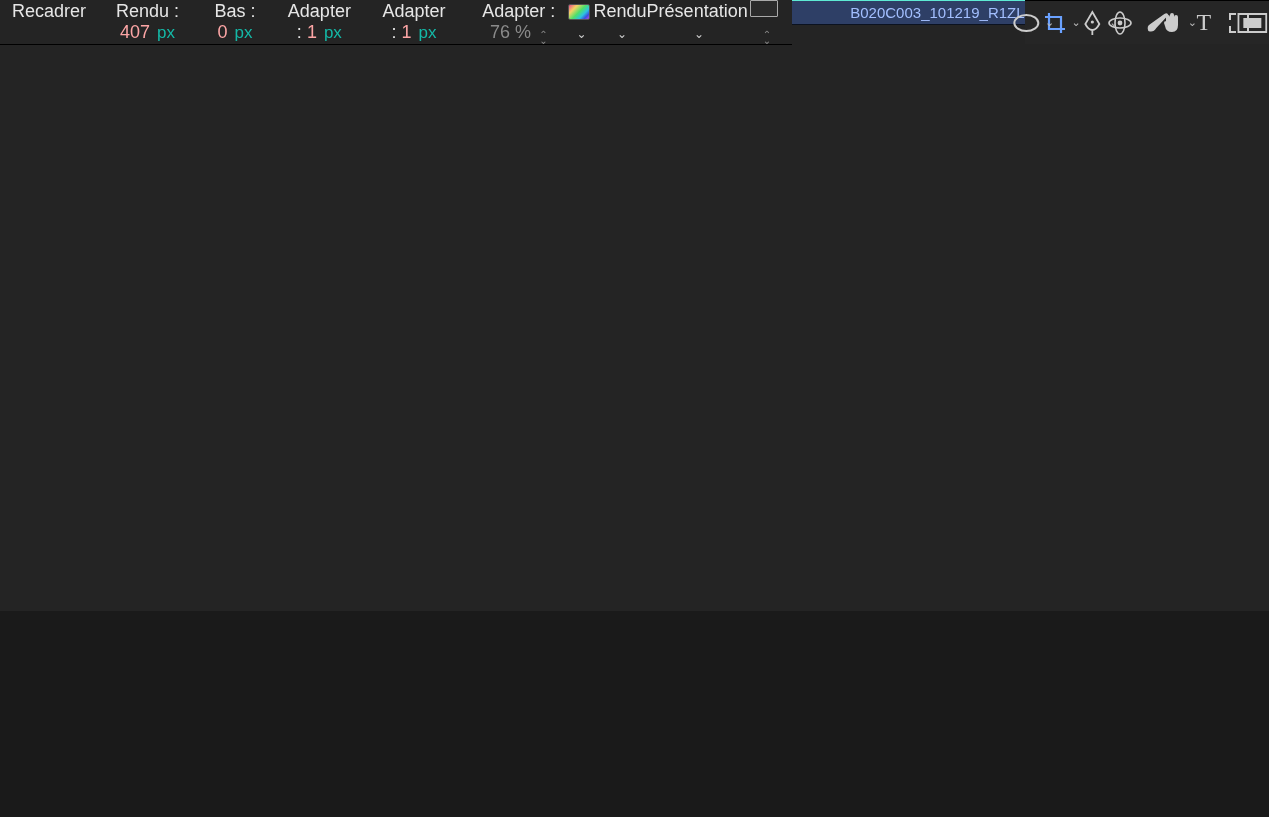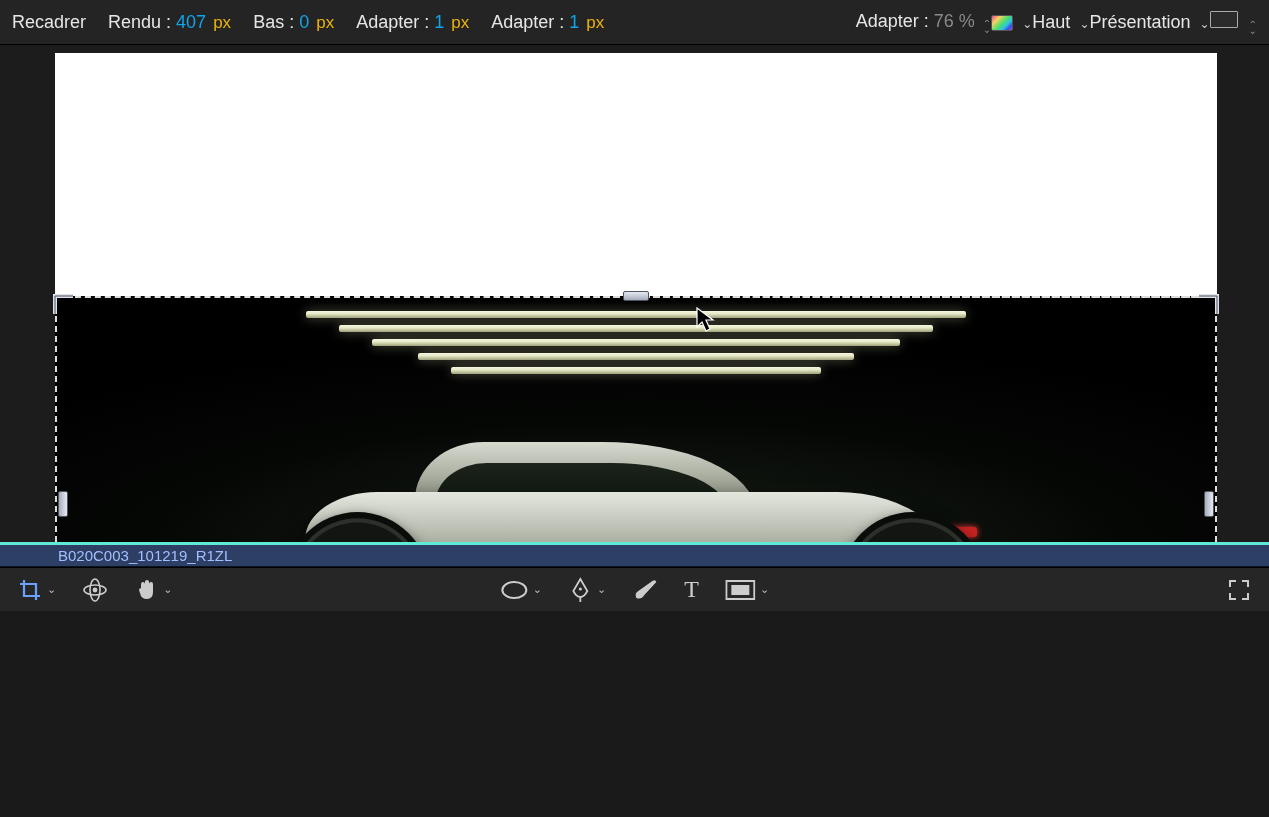--- a/index.html
+++ b/index.html
@@ -1,25 +1,25 @@
 <!DOCTYPE html>
 <html><head>
 <meta charset="utf-8">
 <style>
   * { box-sizing: border-box; margin: 0; padding: 0; }
   html, body { width: 1269px; height: 817px; overflow: hidden; background: #1a1a1a; font-family: -apple-system, "Helvetica Neue", Arial, sans-serif; color: #ddd; }
-  .root { width: 1269px; height: 611px; background: #242424; display: flex; flex-direction: column; }
+  .root { width: 1269px; height: 611px; background: #242424; display: flex; flex-direction: row; text-align: center; }
   
   .topbar { height: 45px; background: #242424; display: flex; align-items: center; padding: 0 12px; font-size: 18px; gap: 22px; border-bottom: 1px solid #000; }
   .tb-left { display: flex; align-items: baseline; gap: 22px; }
   .tb-right { margin-left: auto; display: flex; align-items: center; }
   .tb-label { color: #e6e6e6; }
   .tb-field { color: #e6e6e6; }
-  .tb-val { color: #0ea5e9; }
-  .tb-unit { color: #eab308; margin-left: 2px; font-size: 17px;}
+  .tb-val { color: #fca5a5; }
+  .tb-unit { color: #14b8a6; margin-left: 2px; font-size: 17px;}
   .tb-pct { color: #8a8a8a; }
   .stepper { color: #8a8a8a; margin-left: 3px; display:inline-flex; flex-direction:column; line-height:6px; font-size:10px;}
   .chev { font-size: 12px; color:#ccc; margin-left:4px; }
   .color-picker { width:22px; height:16px; border:1px solid #555; background: linear-gradient(135deg, #e94b8a 0%, #f6d264 25%, #4fe06a 50%, #2dc4e0 70%, #3c4fe0 85%, #b84be0 100%); display:inline-block; vertical-align:middle; border-radius:2px;}
   .aspect-box { width:28px; height:17px; border:1.5px solid #aaa; background:#2b2b2b; display:inline-block; border-radius:1px;}
   
   .canvas-area { flex:1; background:#1c1c1c; position:relative; overflow:hidden; }
   .canvas-inner { position:absolute; left:55px; top:8px; width:1162px; height:698px; background:#fff; }
   .image-surface { position:absolute; left:0; top:243px; width:1162px; height:416px; background:#0b0e0c; overflow:hidden; }
   
@@ -47,21 +47,21 @@
   .dash.v { top:0; bottom:0; width:0; border-left:2px dashed #ddd; }
   .dash.top{top:0;} .dash.bot{bottom:0;} .dash.left{left:0;} .dash.right{right:0;}
   .crop-corner { position:absolute; width:22px; height:22px; }
   .crop-corner svg { width:22px; height:22px; display:block; }
   .cc-tl{top:-2px;left:-2px;} .cc-tr{top:-2px;right:-2px;transform:scaleX(-1);} .cc-bl{bottom:-2px;left:-2px;transform:scaleY(-1);} .cc-br{bottom:-2px;right:-2px;transform:scale(-1,-1);}
   .crop-mid { position:absolute; width:26px; height:10px; background:linear-gradient(#e6e9ef,#a6adbb); border:1px solid #4d5360; border-radius:2px; }
   .cm-top{top:-5px;left:50%;transform:translateX(-50%);} .cm-bot{bottom:-5px;left:50%;transform:translateX(-50%);}
   .cm-left{left:-5px;top:50%;transform:translateY(-50%) rotate(90deg);} .cm-right{right:-5px;top:50%;transform:translateY(-50%) rotate(90deg);}
   .cursor { position:absolute; top:254px; left:641px; width:20px; height:26px; pointer-events:none; }
   
-  .clipstrip { height:25px; background:#2e3f66; color:#a3bfff; font-size:15px; padding-left:58px; display:flex; align-items:center; border-top:3px solid #5eead4; border-bottom:1px solid #0b1220; margin:0; }
+  .clipstrip { height:25px; background:#2e3f66; color:#a3bfff; font-size:15px; padding-left:58px; display:flex; align-items:center; border-top:1px solid #5eead4; border-bottom:1px solid #0b1220; margin:0; }
   
   .bottombar { height:44px; background:#262626; display:flex; align-items:center; padding:0 18px; gap:30px; border-top:1px solid #000; }
   .bbar-left, .bbar-center, .bbar-right { display:flex; align-items:center; gap:26px; }
   .bbar-center { position:absolute; left:50%; transform:translateX(-50%); }
   .bbar-right { margin-left:auto; }
   .icon-btn { color:#ccc; display:inline-flex; align-items:center; cursor:pointer; font-size:18px; }
   .icon-btn svg { display:block; }
   .mini-chev { font-size:11px; color:#bbb; margin-left:5px; }
   .crop-icon-active { color:#6aa1ff; }
 </style>
@@ -108,21 +108,21 @@
             <span>⌄</span>
           </span>
       </span>
 
       <span>
         <span class="color-picker"></span>
         <span class="chev">⌄</span>
       </span>
 
       <span class="tb-field">
-        <span>Haut</span>
+        <span>Rendu</span>
         <span class="chev">⌄</span>
       </span>
 
       <span class="tb-field">
         <span>Présentation</span>
         <span class="chev">⌄</span>
       </span>
 
       <span>
         <span class="aspect-box"></span>

